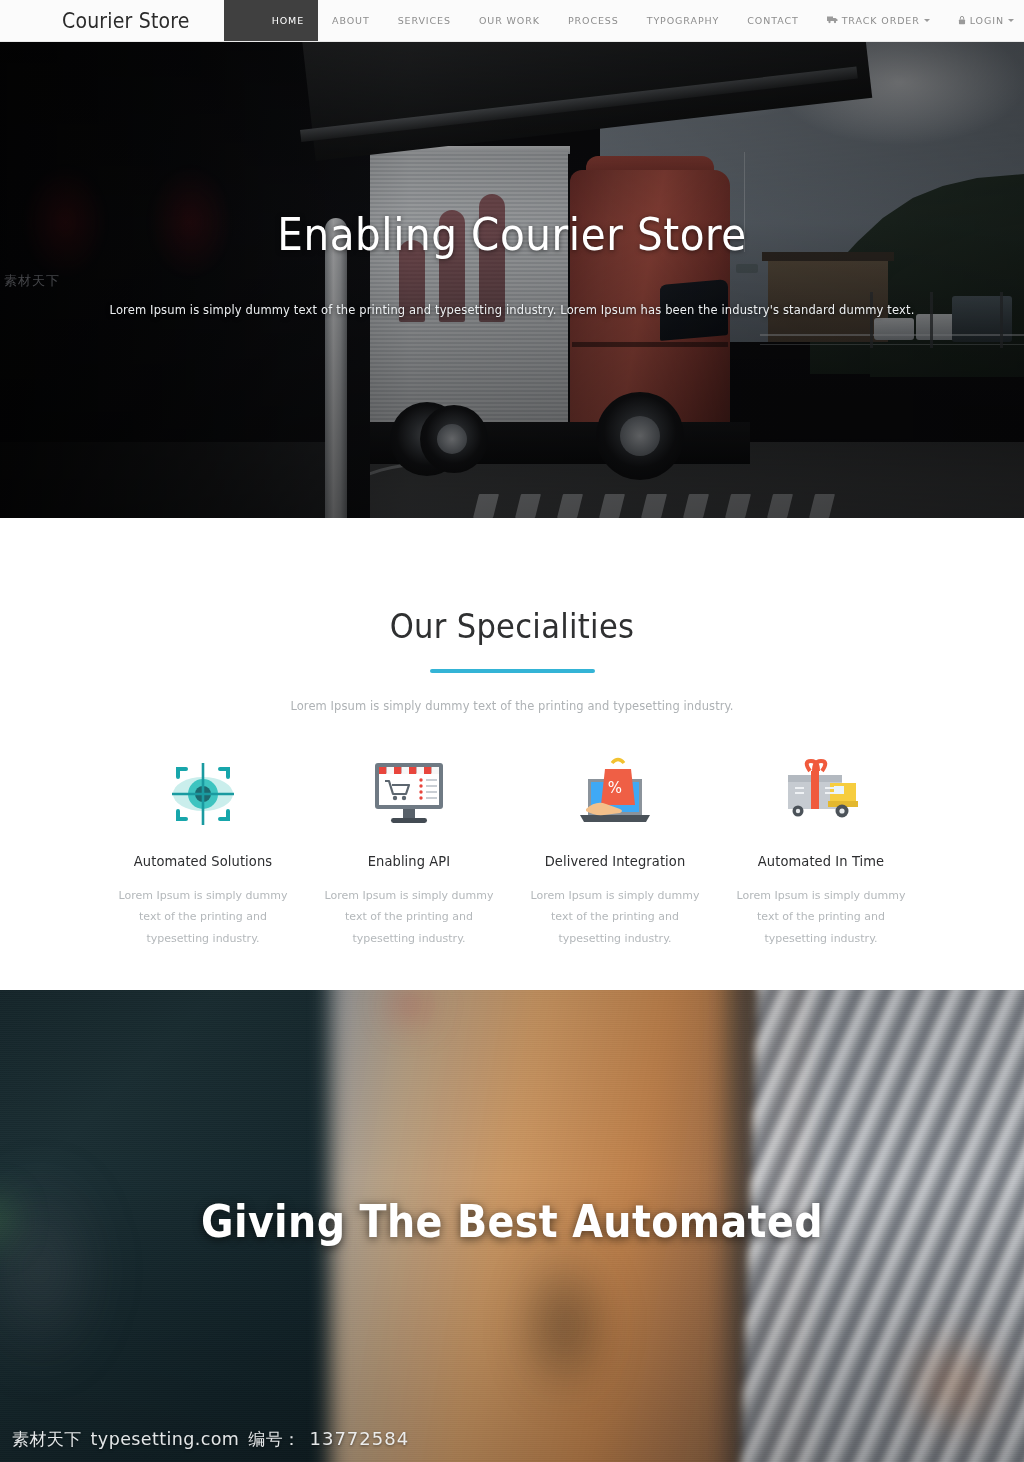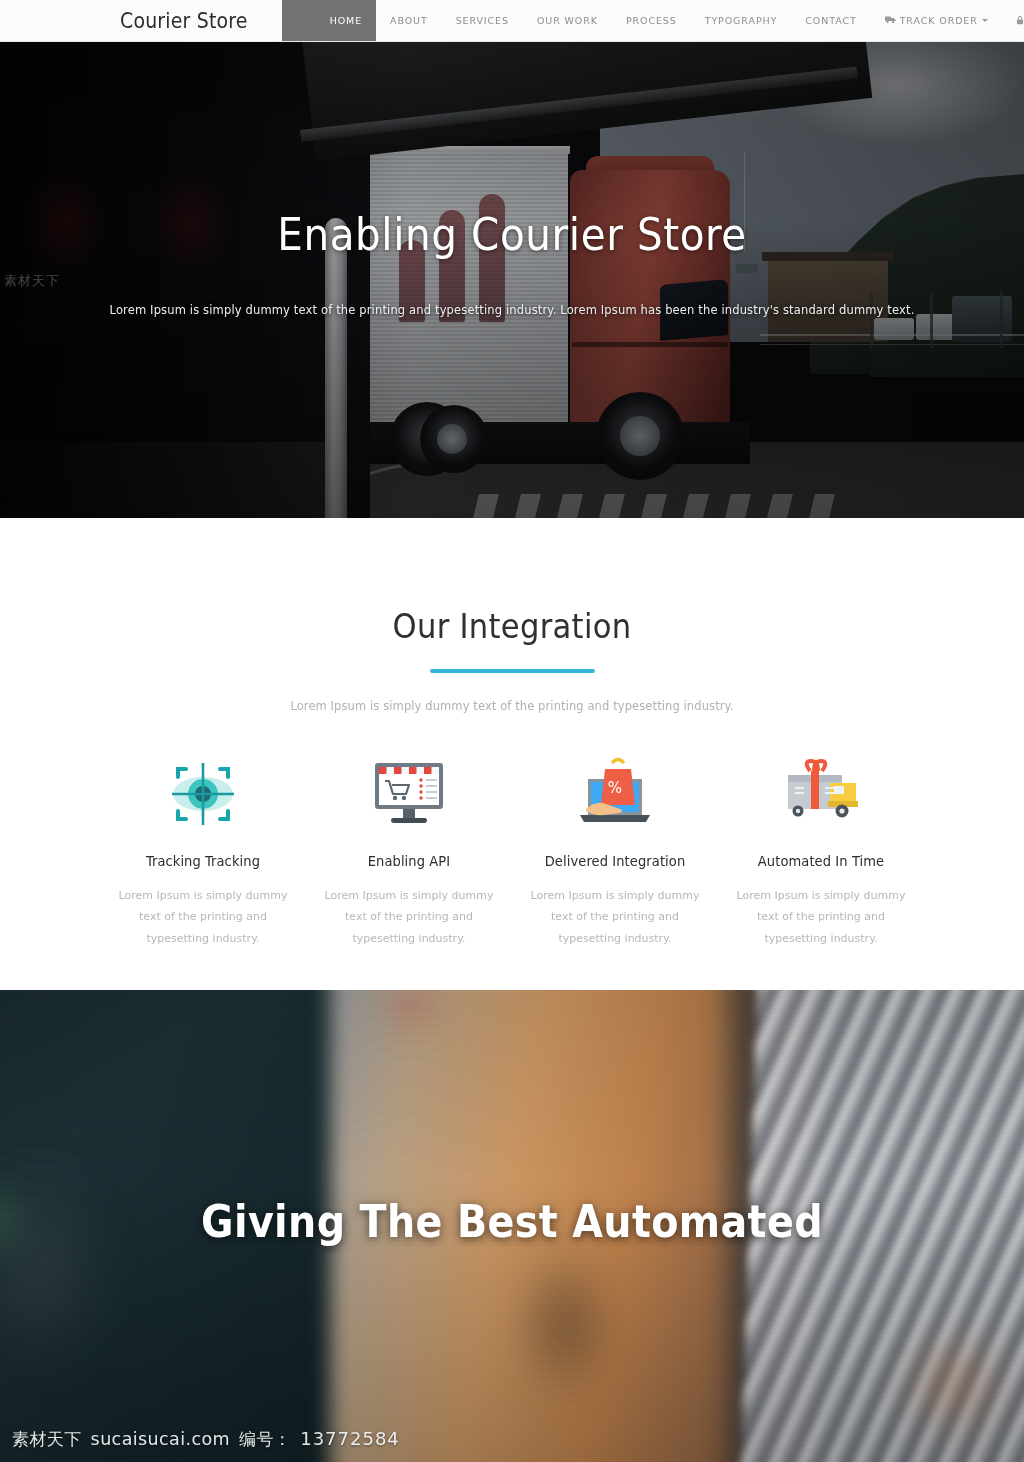--- a/index.html
+++ b/index.html
@@ -16,41 +16,41 @@
   
   .navbar {
     position:absolute; top:0; left:0;
     width:1024px; height:42px;
     background:#fbfbfb;
     border-bottom:1px solid #e9e9e9;
     display:flex; align-items:stretch;
     z-index:40;
   }
   .brand {
-    margin-left:120px;
+    margin-left:62px;
     display:flex; align-items:center;
     font-size:21px;
     letter-spacing:.2px;
     color:#2b2b2b;
     font-family:"DejaVu Sans Condensed","Liberation Sans",sans-serif;
     padding-right:34px;
     white-space:nowrap;
   }
   .nav-list { display:flex; align-items:stretch; list-style:none; }
   .nav-item {
     display:flex; align-items:center; justify-content:center;
     padding:0 14px;
     font-size:9.5px;
     letter-spacing:.9px;
     color:#8d8d8d;
     text-transform:uppercase;
     white-space:nowrap;
     cursor:pointer;
   }
-  .nav-item.active { background:#737373; color:#ffffff;padding-left:48px; }
+  .nav-item.active { background:#404040; color:#ffffff;padding-left:48px; }
   .nav-item .ico { margin-right:4px; font-size:9px; line-height:1; display:inline-block; }
   .nav-item .caret {
     display:inline-block; margin-left:4px;
     width:0;height:0;
     border-left:3px solid transparent;
     border-right:3px solid transparent;
     border-top:3.5px solid #9a9a9a;
   }
 
   
@@ -554,41 +554,41 @@
 
     <div class="hero-veil"></div>
 
     <div class="hero-content">
       <h1 class="hero-title">Enabling Courier Store</h1>
       <p class="hero-sub">Lorem Ipsum is simply dummy text of the printing and typesetting industry. Lorem Ipsum has been the industry's standard dummy text.</p>
     </div>
   </section>
 
   <section class="specialities">
-    <h2 class="sec-title">Our Integration</h2>
+    <h2 class="sec-title">Our Specialities</h2>
     <div class="sec-underline"></div>
     <p class="sec-sub">Lorem Ipsum is simply dummy text of the printing and typesetting industry.</p>
 
     <div class="features">
 
       <div class="feature">
         <div class="feature-icon">
           <svg width="74" height="74" viewBox="0 0 74 74" aria-hidden="true">
             <ellipse cx="37" cy="37" rx="30" ry="17" fill="#b8e8e6" opacity=".75"></ellipse>
             <circle cx="37" cy="37" r="15" fill="#3ec4c0"></circle>
             <circle cx="37" cy="37" r="8" fill="#1d6a70"></circle>
             <line x1="37" y1="6" x2="37" y2="68" stroke="#1a9aa0" stroke-width="2.6"></line>
             <line x1="6" y1="37" x2="68" y2="37" stroke="#1a9aa0" stroke-width="2.6"></line>
             <path d="M12 20 V12 h8" fill="none" stroke="#17a6ab" stroke-width="4" stroke-linecap="round"></path>
             <path d="M62 20 V12 h-8" fill="none" stroke="#17a6ab" stroke-width="4" stroke-linecap="round"></path>
             <path d="M12 54 V62 h8" fill="none" stroke="#17a6ab" stroke-width="4" stroke-linecap="round"></path>
             <path d="M62 54 V62 h-8" fill="none" stroke="#17a6ab" stroke-width="4" stroke-linecap="round"></path>
           </svg>
         </div>
-        <div class="feature-title">Tracking Tracking</div>
+        <div class="feature-title">Automated Solutions</div>
         <div class="feature-desc">Lorem Ipsum is simply dummy text of the printing and typesetting industry.</div>
       </div>
 
       <div class="feature">
         <div class="feature-icon">
           <svg width="80" height="74" viewBox="0 0 80 74" aria-hidden="true">
             <rect x="6" y="6" width="68" height="46" rx="3" fill="#6f7a84"></rect>
             <rect x="10" y="16" width="60" height="32" fill="#ffffff"></rect>
             <g fill="#e8453c">
               <rect x="10" y="10" width="7.5" height="7"></rect>
@@ -687,18 +687,18 @@
     <div class="sol-veil"></div>
     <div class="sol-content">
       <h2 class="sol-title">Giving The Best Automated</h2>
     </div>
   </section>
 
   <div class="wm-left">素材天下</div>
 
   <div class="wm-bottom">
     <span>素材天下</span>
-    <span class="wm-site">sucaisucai.com</span>
+    <span class="wm-site">typesetting.com</span>
     <span>编号：</span>
     <span class="wm-num">13772584</span>
   </div>
 
 </div>
 
 </body></html>

